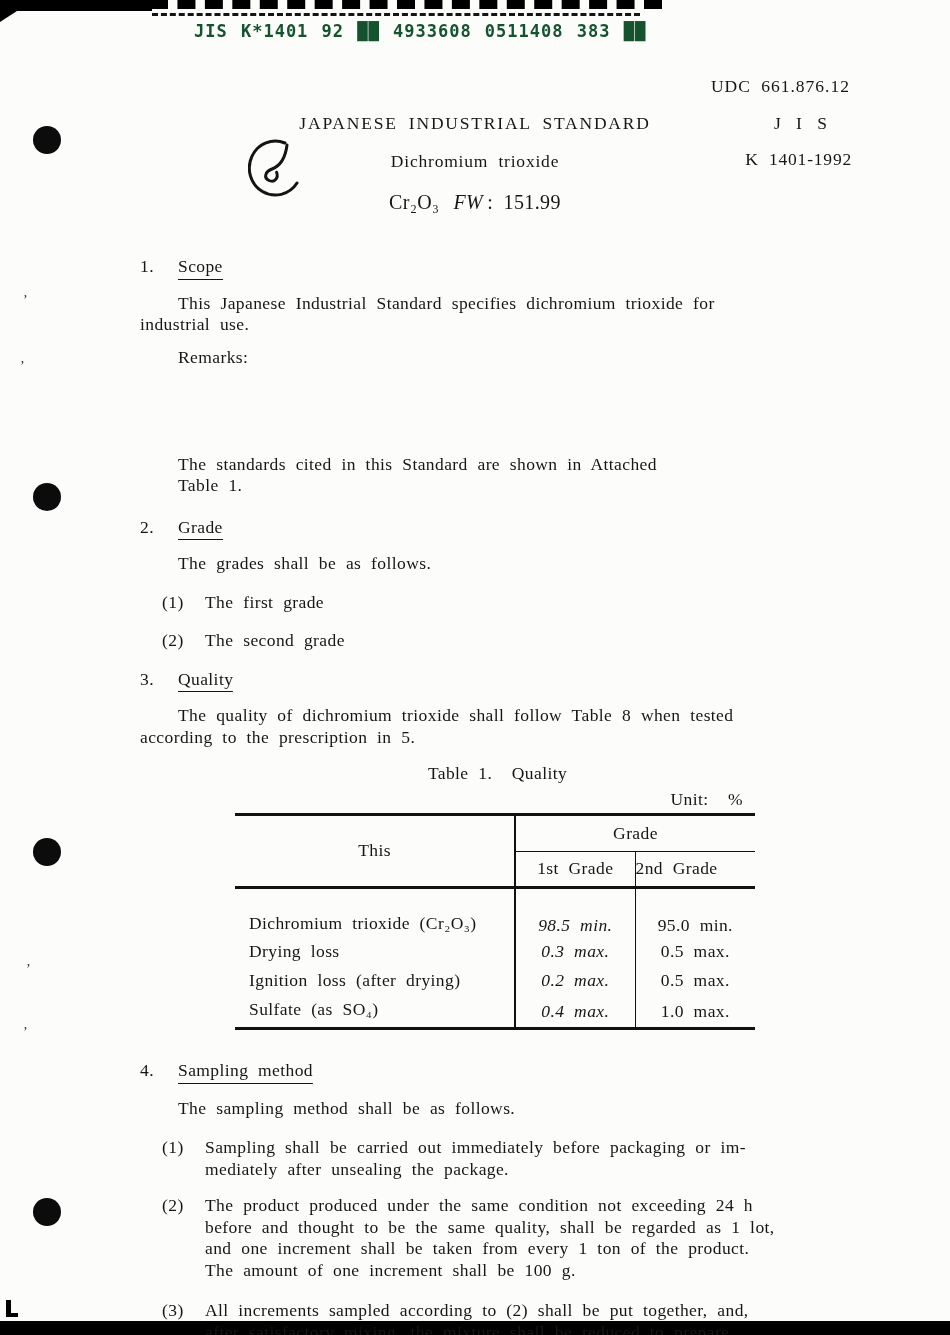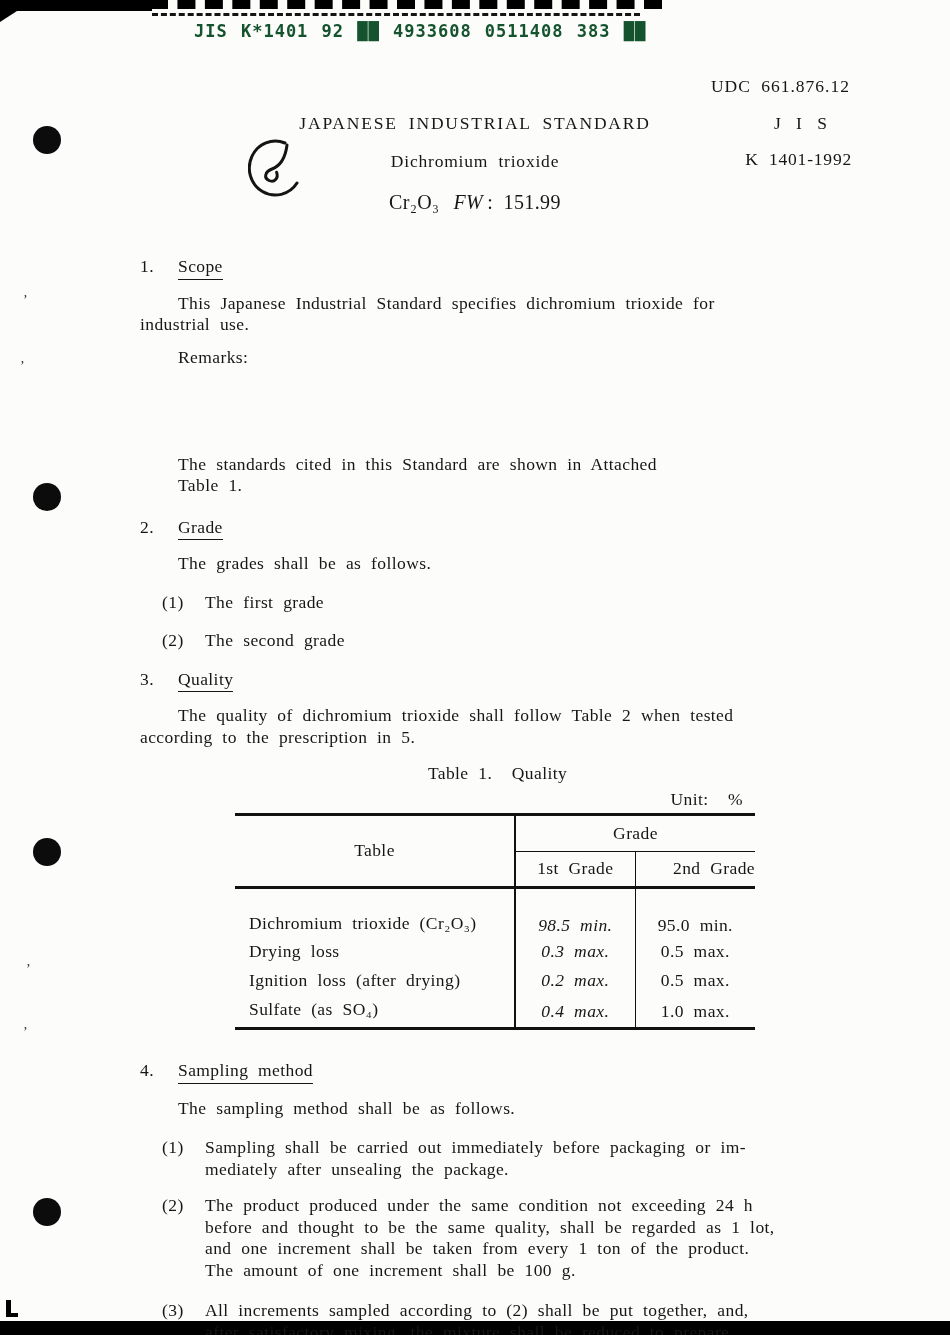--- a/index.html
+++ b/index.html
@@ -53,21 +53,21 @@
   .mt19 { margin-top:19px; } .mt14 { margin-top:14px; }
   
   .tbl-caption { margin-top:15px; text-align:center; white-space:pre; }
   .tbl-unit { margin-top:4px; margin-left:95px; width:520px; text-align:right; padding-right:12px; white-space:pre; }
   table.quality { margin-top:3px; margin-left:95px; width:520px; border-collapse:collapse; table-layout:fixed; 
     border-top:3px solid #111; border-bottom:3px solid #111; }
   table.quality td { font-weight:normal; vertical-align:middle; }
   .c-item { width:280px; border-right:2px solid #111; border-bottom:3px solid #111; text-align:center; }
   .c-grade { border-bottom:1.5px solid #111; text-align:center; height:37px; }
   .c-g1h { width:115px; border-right:1.5px solid #111; border-bottom:3px solid #111; text-align:center; height:36px; }
-  .c-g2h { width:125px; border-bottom:3px solid #111; text-align:right; height:36px; }
+  .c-g2h { width:125px; border-bottom:3px solid #111; text-align:left; height:36px; }
   .d-item { border-right:2px solid #111; padding:3px 4px 3px 14px; height:29px; }
   .d-g1 { border-right:1.5px solid #111; text-align:center; height:29px;font-style:italic; }
   .d-g2 { text-align:center; height:29px; }
   tr.first-data td { padding-top:24px; }
 </style>
 </head>
 <body>
 
 <div class="page">
 
@@ -127,29 +127,29 @@
     </div>
     <div class="l-item mt17">
       <span class="mk">(2)</span>
       <span class="tx">The second grade</span>
     </div>
 
     <div class="sec-h mt17">
       <span class="num">3.</span>
       <span class="u">Quality</span>
     </div>
-    <div class="para">The quality of dichromium trioxide shall follow Table 2 when tested
+    <div class="para">The quality of dichromium trioxide shall follow Table 8 when tested
 according to the prescription in 5.</div>
 
     <div class="tbl-caption">Table 1.  Quality</div>
     <div class="tbl-unit">Unit:  %</div>
     <table class="quality">
       <tbody>
         <tr>
-          <td class="c-item" rowspan="2">Table</td>
+          <td class="c-item" rowspan="2">This</td>
           <td class="c-grade" colspan="2">Grade</td>
         </tr>
         <tr>
           <td class="c-g1h">1st Grade</td>
           <td class="c-g2h">2nd Grade</td>
         </tr>
         <tr class="first-data">
           <td class="d-item">Dichromium trioxide (Cr₂O₃)</td>
           <td class="d-g1">98.5 min.</td>
           <td class="d-g2">95.0 min.</td>

